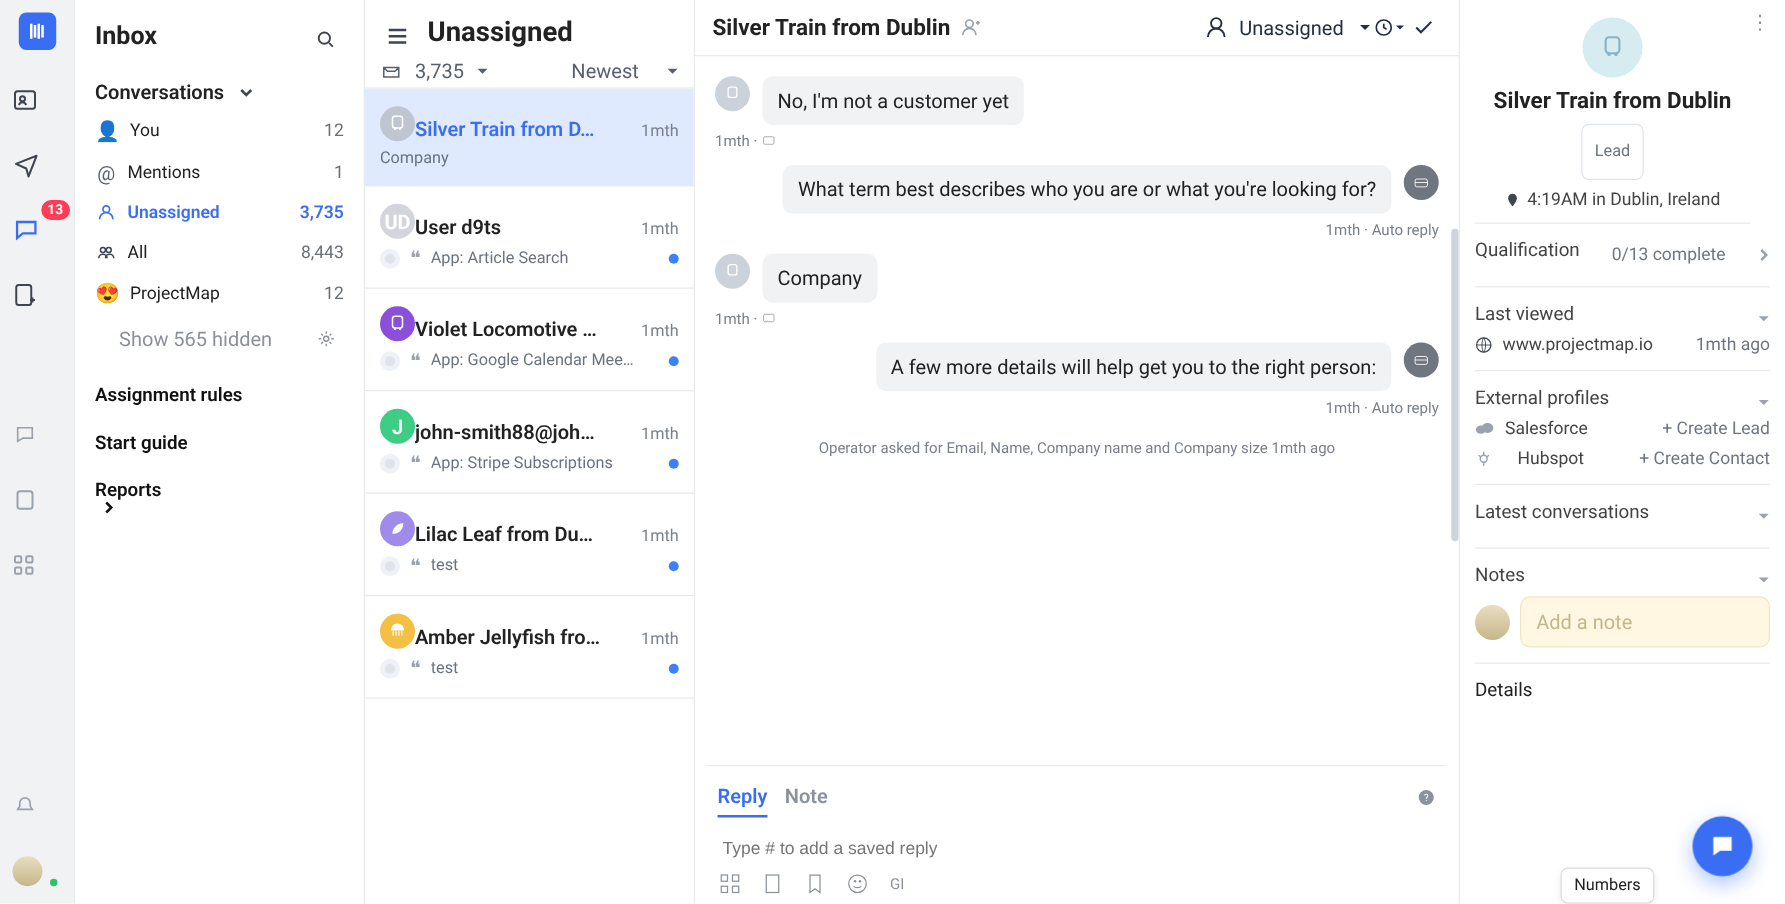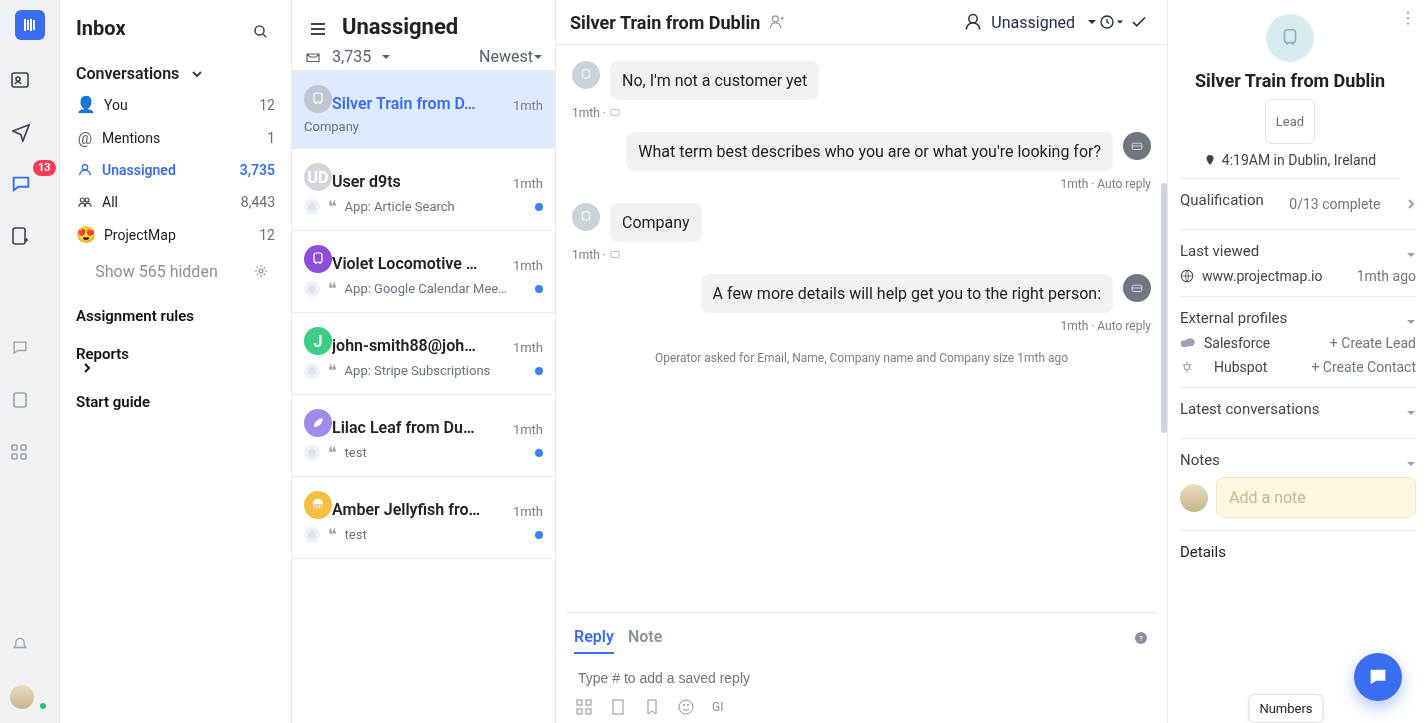--- a/index.html
+++ b/index.html
@@ -51,21 +51,21 @@
   .footer-list a{display:block;padding:10px 0;color:#111;font-weight:600;font-size:15px;text-decoration:none}
   .chevron{margin-left:6px}
 
   
   .conv-panel{border-right:1px solid var(--border);display:flex;flex-direction:column}
   .cp-head{padding:10px 12px 4px;border-bottom:1px solid var(--border)}
   .cp-head .hr{display:flex;align-items:center;gap:10px}
   .cp-title{font-size:22px;font-weight:700;margin:4px 0 8px}
   .cp-sub{display:flex;align-items:center;justify-content:space-between;color:#566070}
   .cp-sub .left{display:flex;align-items:center;gap:10px}
-  .cp-sub .right{display:flex;align-items:center;gap:0}
+  .cp-sub .right{display:flex;align-items:center;gap:22px}
   .conv-list{overflow:auto;flex:1}
   .conv{padding:14px 12px 14px;border-bottom:1px solid var(--border);display:flex;flex-direction:column;gap:6px}
   .conv.selected{background:var(--selected)}
   .row1{display:flex;align-items:flex-end;}
   .av{width:28px;height:28px;border-radius:50%;background:#d5d8de;display:flex;align-items:center;justify-content:center;color:#fff;font-weight:700}
   .name{font-weight:600;flex:1;white-space:nowrap;text-overflow:ellipsis;overflow:hidden}
   .time{color:#7a808a;font-size:13px}
   .sub{display:flex;align-items:center;gap:8px}
   .sub .txt{color:#6a7380;font-size:13px;flex:1;white-space:nowrap;text-overflow:ellipsis;overflow:hidden}
   .sub .mini{width:16px;height:16px;border-radius:50%;background:#eef1f6;display:flex;align-items:center;justify-content:center;color:#9aa2ad}
@@ -245,24 +245,24 @@
       <span style="flex:1;text-align:center">Show 565 hidden</span>
       <span class="icon-btn">
           <svg width="16" height="16" viewBox="0 0 24 24">
             <circle cx="12" cy="12" r="3" fill="none" stroke="#8b9099" stroke-width="1.6"></circle>
             <path d="M12 3v3M12 18v3M3 12h3M18 12h3M6 6l2 2M16 16l2 2M18 6l-2 2M6 18l2-2" stroke="#8b9099" stroke-width="1.6"></path>
           </svg>
         </span>
     </div>
     <div class="footer-list">
       <a>Assignment rules</a>
+      <a>Start guide</a>
       <a><span>Reports</span> <svg width="10" height="10" viewBox="0 0 10 10" class="chevron">
             <path d="M3 1l4 4-4 4" fill="none" stroke="#111" stroke-width="2"></path>
           </svg></a>
-      <a>Start guide</a>
     </div>
   </div>
 
   <div class="conv-panel">
     <div class="cp-head">
       <div class="hr">
         <span class="icon-btn">
             <svg width="18" height="18" viewBox="0 0 18 18">
               <path d="M2 4h14M2 9h14M2 14h14" stroke="#3e4550" stroke-width="2"></path>
             </svg>

